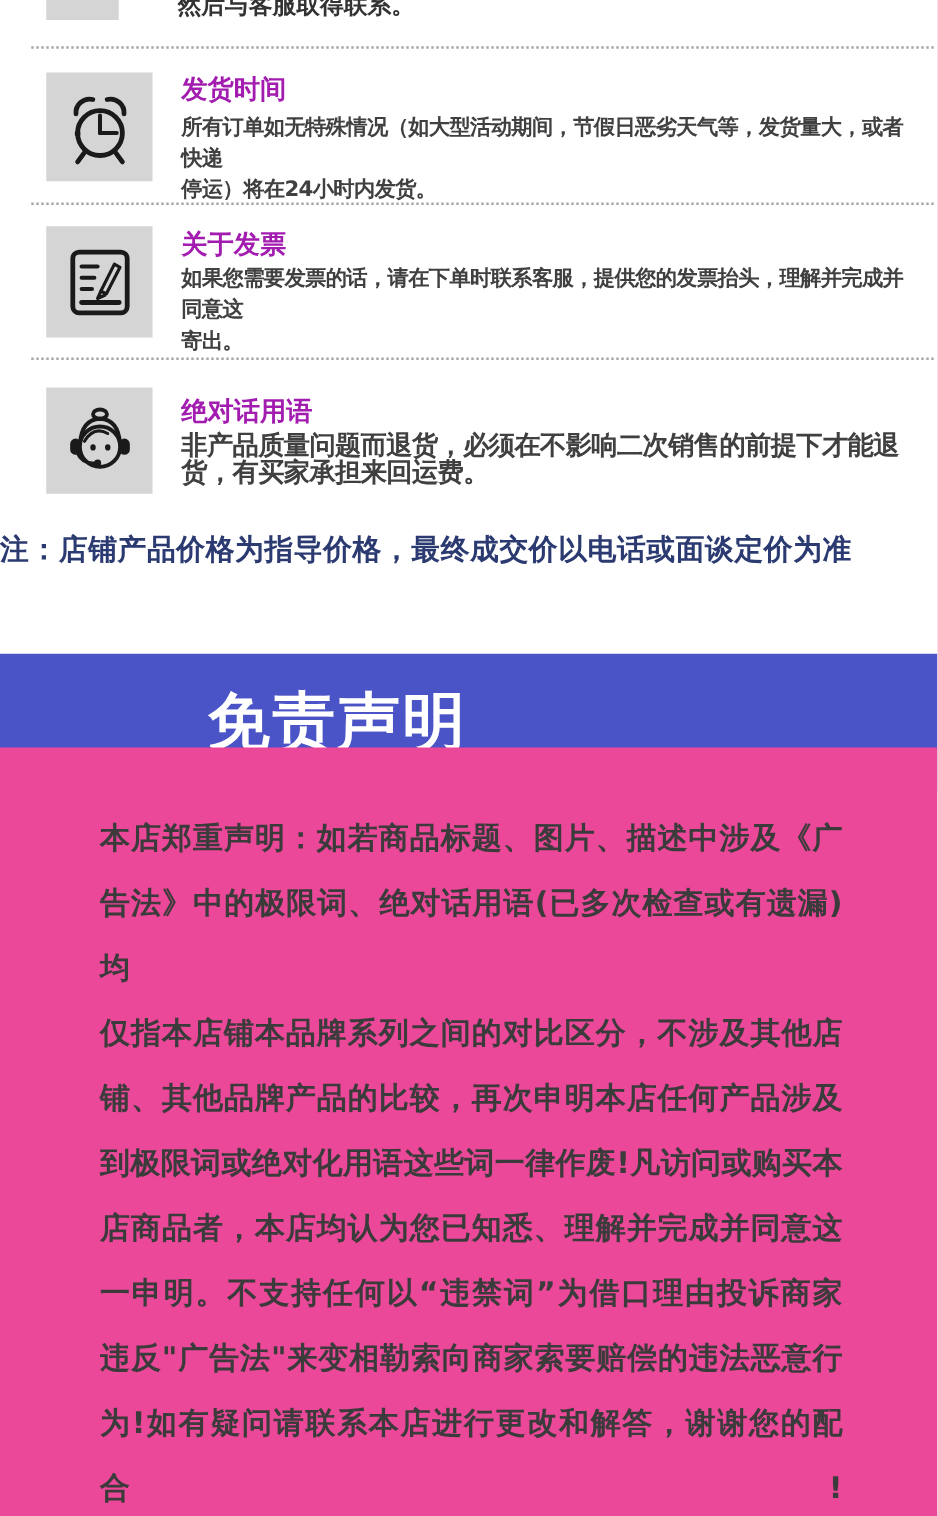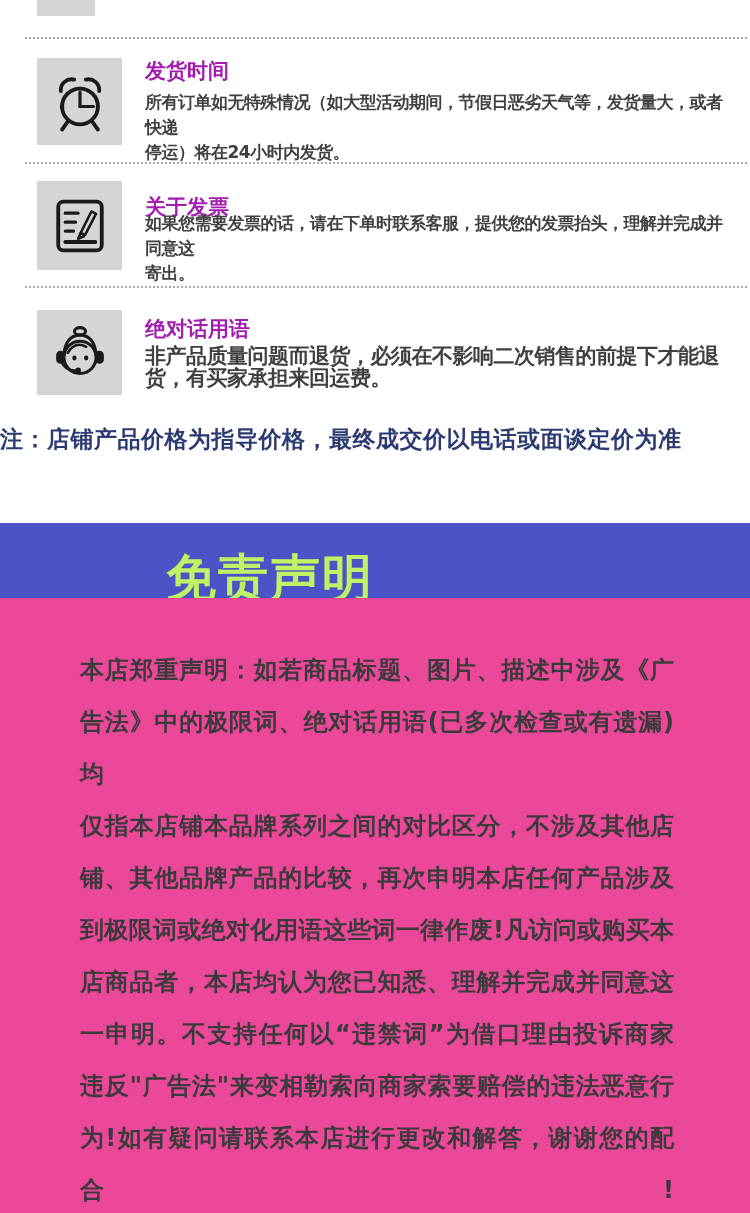--- a/index.html
+++ b/index.html
@@ -39,39 +39,42 @@
   #price-note {
     position:absolute; left:0; right:0; top:424px; text-align:left;
     font-size:23px; font-weight:700; color:#2b3a70; letter-spacing:0.5px;
   }
   #banner {
     position:absolute; left:0; top:523px; width:750px; height:110px;
     background:#4b54c7;
   }
   #banner .banner-title {
     position:absolute; left:166px; top:50%; transform:translateY(-50%);
-    font-size:50px; font-weight:700; color:#bef264; letter-spacing:2px;
+    font-size:50px; font-weight:700; color:#ffffff; letter-spacing:2px;
     white-space:nowrap;
   }
   #gray-panel {
     position:absolute; left:0; top:598px; width:750px; height:676px;
     background:#ec4899;
   }
   #disclaimer-text {
     position:absolute; left:80px; top:46px; width:594px;
     font-size:24px; font-weight:700; color:#3b3b3b; line-height:52px;
     white-space:pre-line; text-align:justify; text-align-last:justify;
   }
 </style>
 </head>
 <body>
 
 <div id="page">
 
   <div class="icon-box" id="top-box"></div>
+  <div id="top-clip">
+    <span>然后与客服取得联系。</span>
+  </div>
 
   <div class="divider" style="top:37px;"></div>
 
   <div class="icon-box" style="top:58px; height:87px;">
     <svg width="64" height="64" viewBox="0 0 100 100">
       <g fill="none" stroke="#1a1a1a" stroke-width="6" stroke-linecap="round">
         <circle cx="50" cy="57" r="28"></circle>
         <path d="M20 33 A 17 17 0 0 1 41 15"></path>
         <path d="M80 33 A 17 17 0 0 0 59 15"></path>
         <path d="M50 57 L50 35" stroke-width="5"></path>
@@ -94,21 +97,21 @@
         <rect x="16" y="12" width="68" height="76" rx="8"></rect>
         <path d="M27 30 L47 30" stroke-width="5"></path>
         <path d="M27 44 L43 44" stroke-width="5"></path>
         <path d="M27 58 L40 58" stroke-width="5"></path>
         <path d="M51 61 L68 27 L75 31 L58 64 Z" stroke-width="4"></path>
         <path d="M51 61 L47 70 L56 66" stroke-width="4"></path>
         <path d="M27 75 L74 75"></path>
       </g>
     </svg>
   </div>
-  <div class="sec-title" style="top:182px;margin-top:12px;">关于发票</div>
+  <div class="sec-title" style="top:182px;">关于发票</div>
   <div class="sec-body" style="top:211px;">如果您需要发票的话，请在下单时联系客服，提供您的发票抬头，理解并完成并同意这
 寄出。</div>
 
   <div class="divider" style="top:286px;"></div>
 
   <div class="icon-box" style="top:310px; height:85px;">
     <svg width="62" height="62" viewBox="0 0 100 100">
       <g fill="none" stroke="#1a1a1a" stroke-width="5" stroke-linecap="round">
         <circle cx="50" cy="57" r="26"></circle>
         <path d="M24 54 Q 26 22 50 21 Q 74 22 76 54"></path>

